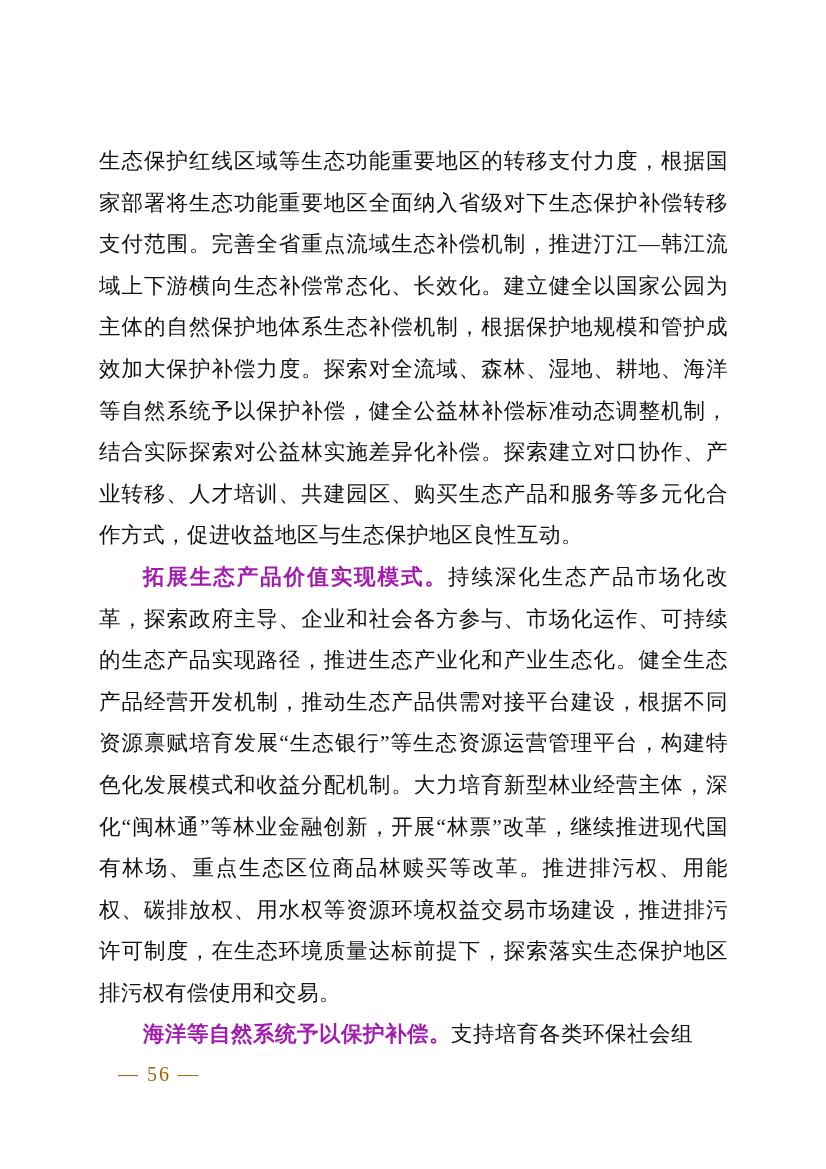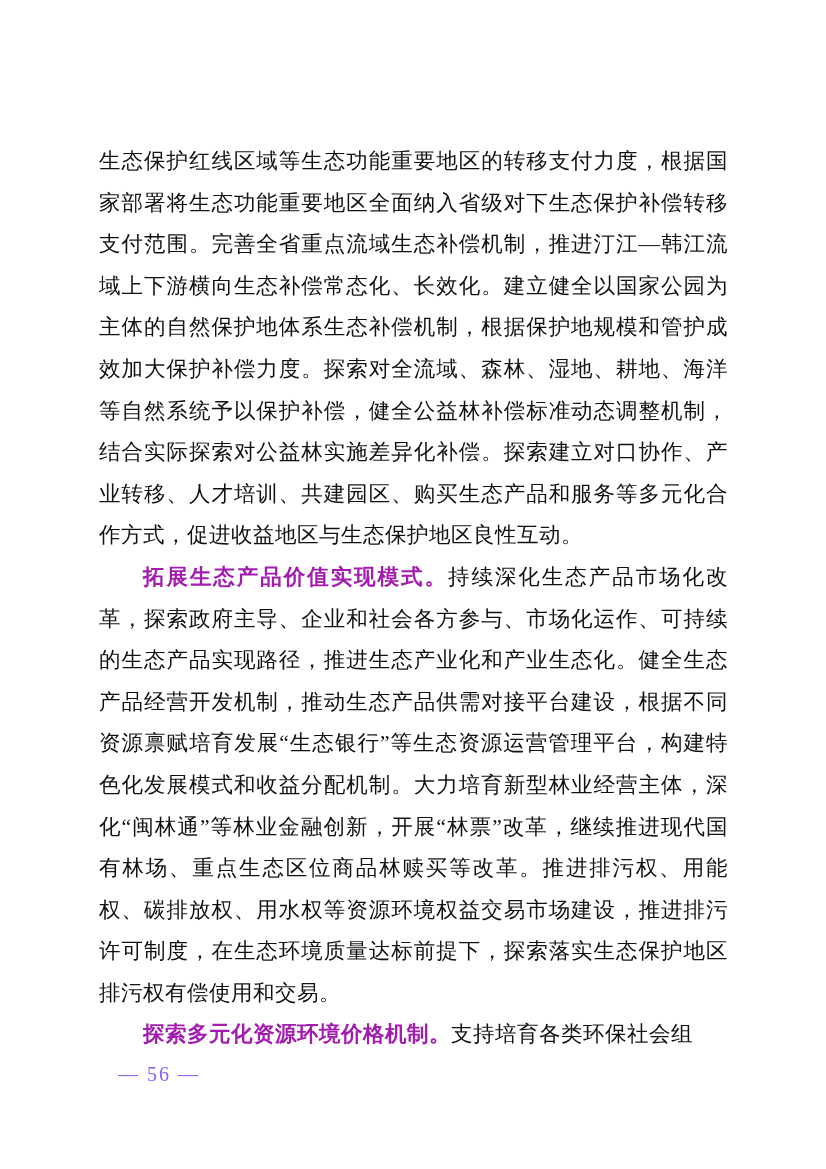--- a/index.html
+++ b/index.html
@@ -38,26 +38,26 @@
   .lead {
     font-weight: bold;
     color: #a21caf;
   }
   .pagenum {
     position: absolute;
     left: 118px;
     top: 1063px;
     font-size: 20px;
     letter-spacing: 2px;
-    color: #8b5cf6;
+    color: #a16207;
   }
 </style>
 </head>
 <body>
 
 <div class="page">
   <div class="content" id="content">
       <p class="para">生态保护红线区域等生态功能重要地区的转移支付力度，根据国家部署将生态功能重要地区全面纳入省级对下生态保护补偿转移支付范围。完善全省重点流域生态补偿机制，推进汀江—韩江流域上下游横向生态补偿常态化、长效化。建立健全以国家公园为主体的自然保护地体系生态补偿机制，根据保护地规模和管护成效加大保护补偿力度。探索对全流域、森林、湿地、耕地、海洋等自然系统予以保护补偿，健全公益林补偿标准动态调整机制，结合实际探索对公益林实施差异化补偿。探索建立对口协作、产业转移、人才培训、共建园区、购买生态产品和服务等多元化合作方式，促进收益地区与生态保护地区良性互动。</p>
       <p class="para indent"><span class="lead">拓展生态产品价值实现模式。</span>持续深化生态产品市场化改革，探索政府主导、企业和社会各方参与、市场化运作、可持续的生态产品实现路径，推进生态产业化和产业生态化。健全生态产品经营开发机制，推动生态产品供需对接平台建设，根据不同资源禀赋培育发展“生态银行”等生态资源运营管理平台，构建特色化发展模式和收益分配机制。大力培育新型林业经营主体，深化“闽林通”等林业金融创新，开展“林票”改革，继续推进现代国有林场、重点生态区位商品林赎买等改革。推进排污权、用能权、碳排放权、用水权等资源环境权益交易市场建设，推进排污许可制度，在生态环境质量达标前提下，探索落实生态保护地区排污权有偿使用和交易。</p>
-      <p class="para indent"><span class="lead">探索多元化资源环境价格机制。</span>支持培育各类环保社会组</p>
+      <p class="para indent"><span class="lead">海洋等自然系统予以保护补偿。</span>支持培育各类环保社会组</p>
     </div>
   <div class="pagenum">— 56 —</div>
 </div>
 
 </body></html>

